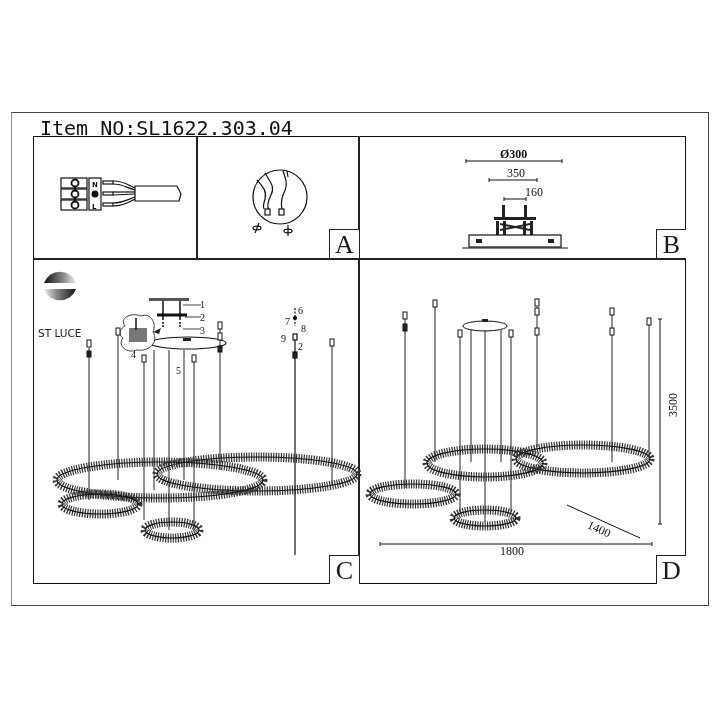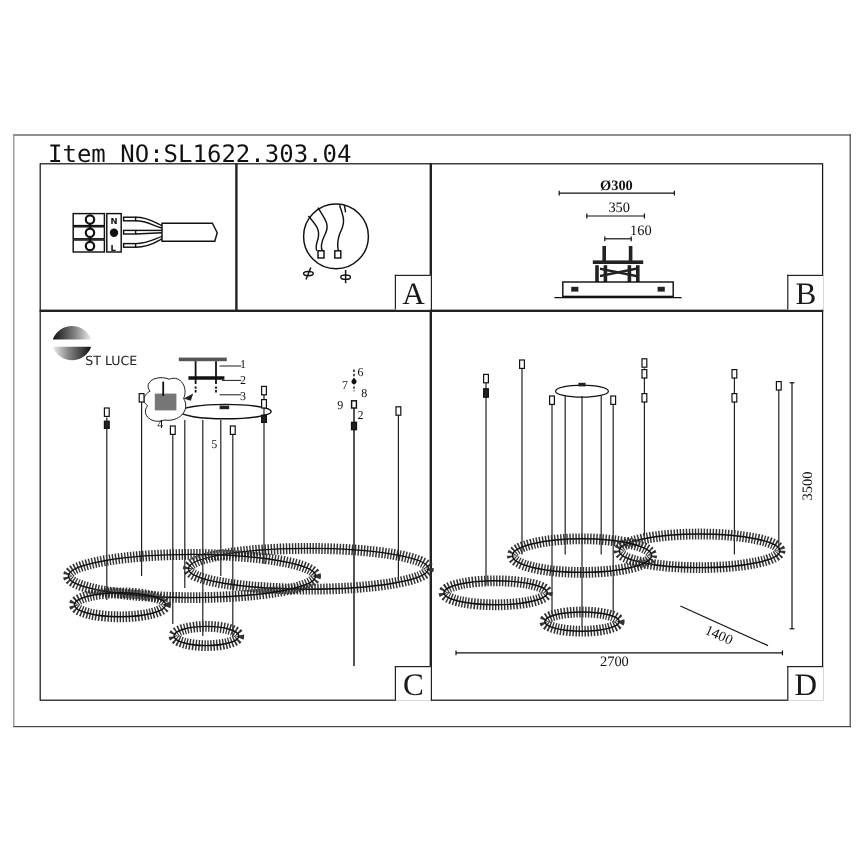--- a/index.html
+++ b/index.html
@@ -128,21 +128,21 @@
     <linearGradient id="lg2" x1="1" y1="0" x2="0" y2="0">
       <stop offset="0" stop-color="#111"></stop>
         <stop offset="0.6" stop-color="#888"></stop>
         <stop offset="1" stop-color="#eee"></stop>
     </linearGradient>
   </defs>
   <path d="M4 17 A17 17 0 0 1 36 17 Z" fill="url(#lg1)"></path>
   <path d="M4 23 A17 17 0 0 0 36 23 Z" fill="url(#lg2)"></path>
   <rect x="3" y="18" width="34" height="4" fill="#fff"></rect>
 </svg>
-<div class="abs logo-text" style="left:38px; top:295px;margin-left:33px;">ST LUCE</div>
+<div class="abs logo-text" style="left:38px; top:327px;">ST LUCE</div>
 
 <svg style="left:33px; top:290px;" width="325" height="265" viewBox="0 0 325 265">
 
   <rect x="116" y="8" width="40" height="3" fill="#555"></rect>
   <g stroke="#111" stroke-width="1.5">
     <line x1="130" y1="11" x2="130" y2="30"></line>
     <line x1="147" y1="11" x2="147" y2="30"></line>
     <line x1="124" y1="25" x2="154" y2="25" stroke-width="3"></line>
     <line x1="130" y1="32" x2="130" y2="38" stroke-dasharray="2,1"></line>
     <line x1="147" y1="32" x2="147" y2="38" stroke-dasharray="2,1"></line>
@@ -262,13 +262,13 @@
     <line x1="298" y1="57" x2="302" y2="57"></line>
       <line x1="298" y1="262" x2="302" y2="262"></line>
     <line x1="207" y1="243" x2="280" y2="276"></line>
     <line x1="20" y1="282" x2="292" y2="282"></line>
     <line x1="20" y1="280" x2="20" y2="284"></line>
       <line x1="292" y1="280" x2="292" y2="284"></line>
   </g>
 </svg>
 <div class="abs dim" style="left:666px; top:417px; transform:rotate(-90deg); transform-origin:left top;">3500</div>
 <div class="abs dim" style="left:587px; top:522px; transform:rotate(24deg);">1400</div>
-<div class="abs dim" style="left:500px; top:544px;">2700</div>
+<div class="abs dim" style="left:500px; top:544px;">1800</div>
 
 </body></html>

